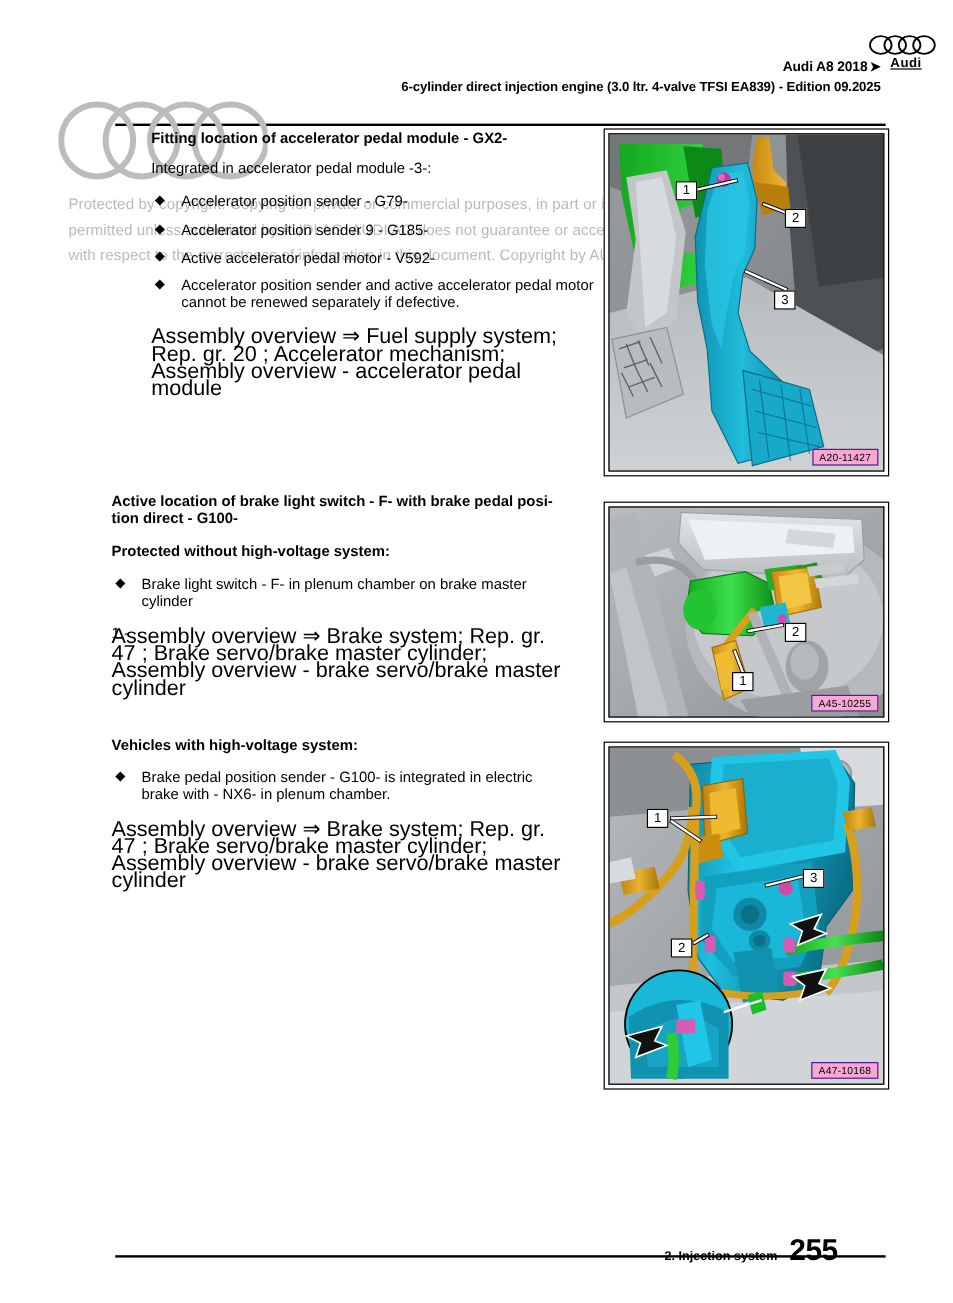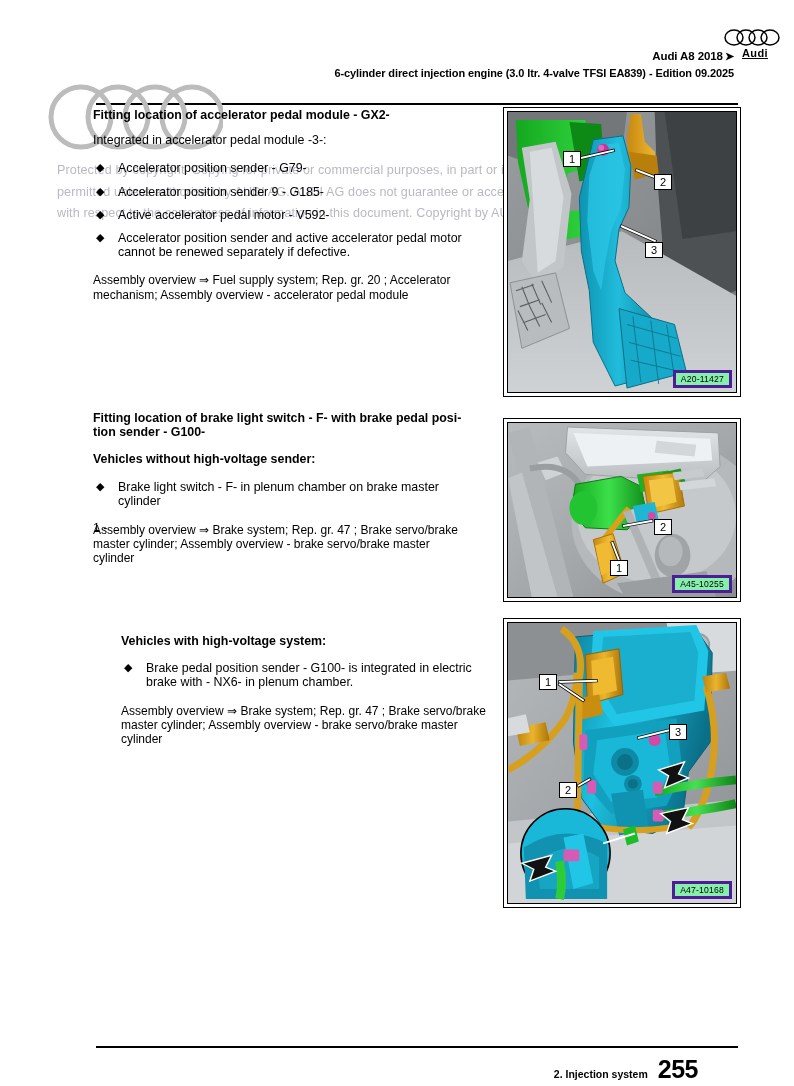--- a/index.html
+++ b/index.html
@@ -120,42 +120,42 @@
     padding-left: 52px;
     font-size: 12.4px;
     line-height: 14.2px;
   }
   .num-row .num {
     position: absolute;
     left: 0px; top: 0px;
     width: 44px;
     font-size: 12.4px;
   }
-  .arrow-ref { font-size: 12px; }
+  .arrow-ref { font-size: 18px; }
 
   
   .figure {
     position: absolute;
     z-index: 3;
     background: #ffffff;
     border: 1px solid #000;
     padding: 3px;
   }
   .fig-inner {
     position: relative;
     width: 100%; height: 100%;
     border: 1px solid #000;
     overflow: hidden;
     background: #8a8d8f;
   }
   .fig-code {
     position: absolute;
     right: 4px; bottom: 4px;
-    background: #86efac;
-    border: 3px solid #4c1d95;
+    background: #f9a8d4;
+    border: 1px solid #4c1d95;
     font-size: 8.6px;
     font-family: "Liberation Sans", sans-serif;
     padding: 1px 5px 1px 5px;
     letter-spacing: 0.2px;
     z-index: 40;
     color: #000;
   }
   .callout {
     position: absolute;
     background: #ffffff;
@@ -180,21 +180,21 @@
   
   .footer-rule {
     position: absolute;
     left: 96px; top: 1046px;
     width: 642px; height: 2px;
     background: #000;
     z-index: 3;
   }
   .footer-txt {
     position: absolute;
-    right: 96px; top: 1055px;
+    right: 96px; top: 1028px;
     text-align: left;
     z-index: 3;
     white-space: nowrap;
   }
   .footer-sec {
     font-size: 10.5px;
     font-weight: bold;
     vertical-align: baseline;
     margin-right: 10px;
   }
@@ -242,21 +242,21 @@
       </g>
     </svg>
   </div>
 
   <div class="wm-text">
     <div>Protected by copyright. Copying for private or commercial purposes, in part or in whole, is not</div>
     <div>permitted unless authorised by AUDI AG. AUDI AG does not guarantee or accept any liability</div>
     <div>with respect to the correctness of information in this document. Copyright by AUDI AG.</div>
   </div>
 
-  <div class="col" style="top:108px;">
+  <div class="col" style="top:108px;margin-left:33px;">
     <div class="h-bold">Fitting location of accelerator pedal module - GX2-</div>
     <div class="p-body" style="margin-top:11px;">Integrated in accelerator pedal module -3-:</div>
 
     <div class="bullet-row" style="margin-top:14px;">
       <span class="bul">◆</span>
       <span>Accelerator position sender - G79-</span>
     </div>
     <div class="bullet-row" style="margin-top:9px;">
       <span class="bul">◆</span>
       <span>Accelerator position sender 9 - G185-</span>
@@ -267,38 +267,38 @@
     </div>
     <div class="bullet-row" style="margin-top:9px; width:382px;">
       <span class="bul">◆</span>
       <span>Accelerator position sender and active accelerator pedal motor cannot be renewed separately if defective.</span>
     </div>
 
     <div class="p-body arrow-ref" style="margin-top:14px; width:370px;">Assembly overview ⇒  Fuel supply system; Rep. gr.  20 ; Accelerator mechanism; Assembly overview - accelerator pedal module</div>
   </div>
 
   <div class="col" style="top:411px;">
-    <div class="h-bold">Fitting location of brake light switch - F- with brake pedal posi-</div>
-    <div class="h-bold">tion sender - G100-</div>
-
-    <div class="h-bold" style="margin-top:13px;">Vehicles without high-voltage sender:</div>
+    <div class="h-bold">Active location of brake light switch - F- with brake pedal posi-</div>
+    <div class="h-bold">tion direct - G100-</div>
+
+    <div class="h-bold" style="margin-top:13px;">Protected without high-voltage system:</div>
 
     <div class="bullet-row" style="margin-top:13px; width:380px;">
       <span class="bul">◆</span>
       <span>Brake light switch - F- in plenum chamber on brake master cylinder</span>
     </div>
 
     <div class="num-row" style="margin-top:13px; width:385px;">
       <span class="num">1 -</span>
     </div>
 
     <div class="p-body arrow-ref" style="margin-top:15px; width:375px;">Assembly overview ⇒  Brake system; Rep. gr.  47 ; Brake servo/brake master cylinder; Assembly overview - brake servo/brake master cylinder</div>
   </div>
 
-  <div class="col" style="top:634px;margin-left:28px;">
+  <div class="col" style="top:614px;">
     <div class="h-bold">Vehicles with high-voltage system:</div>
 
     <div class="bullet-row" style="margin-top:13px; width:382px;">
       <span class="bul">◆</span>
       <span>Brake pedal position sender - G100- is integrated in electric brake with - NX6- in plenum chamber.</span>
     </div>
 
     <div class="p-body arrow-ref" style="margin-top:14px; width:375px;">Assembly overview ⇒  Brake system; Rep. gr.  47 ; Brake servo/brake master cylinder; Assembly overview - brake servo/brake master cylinder</div>
   </div>
 

